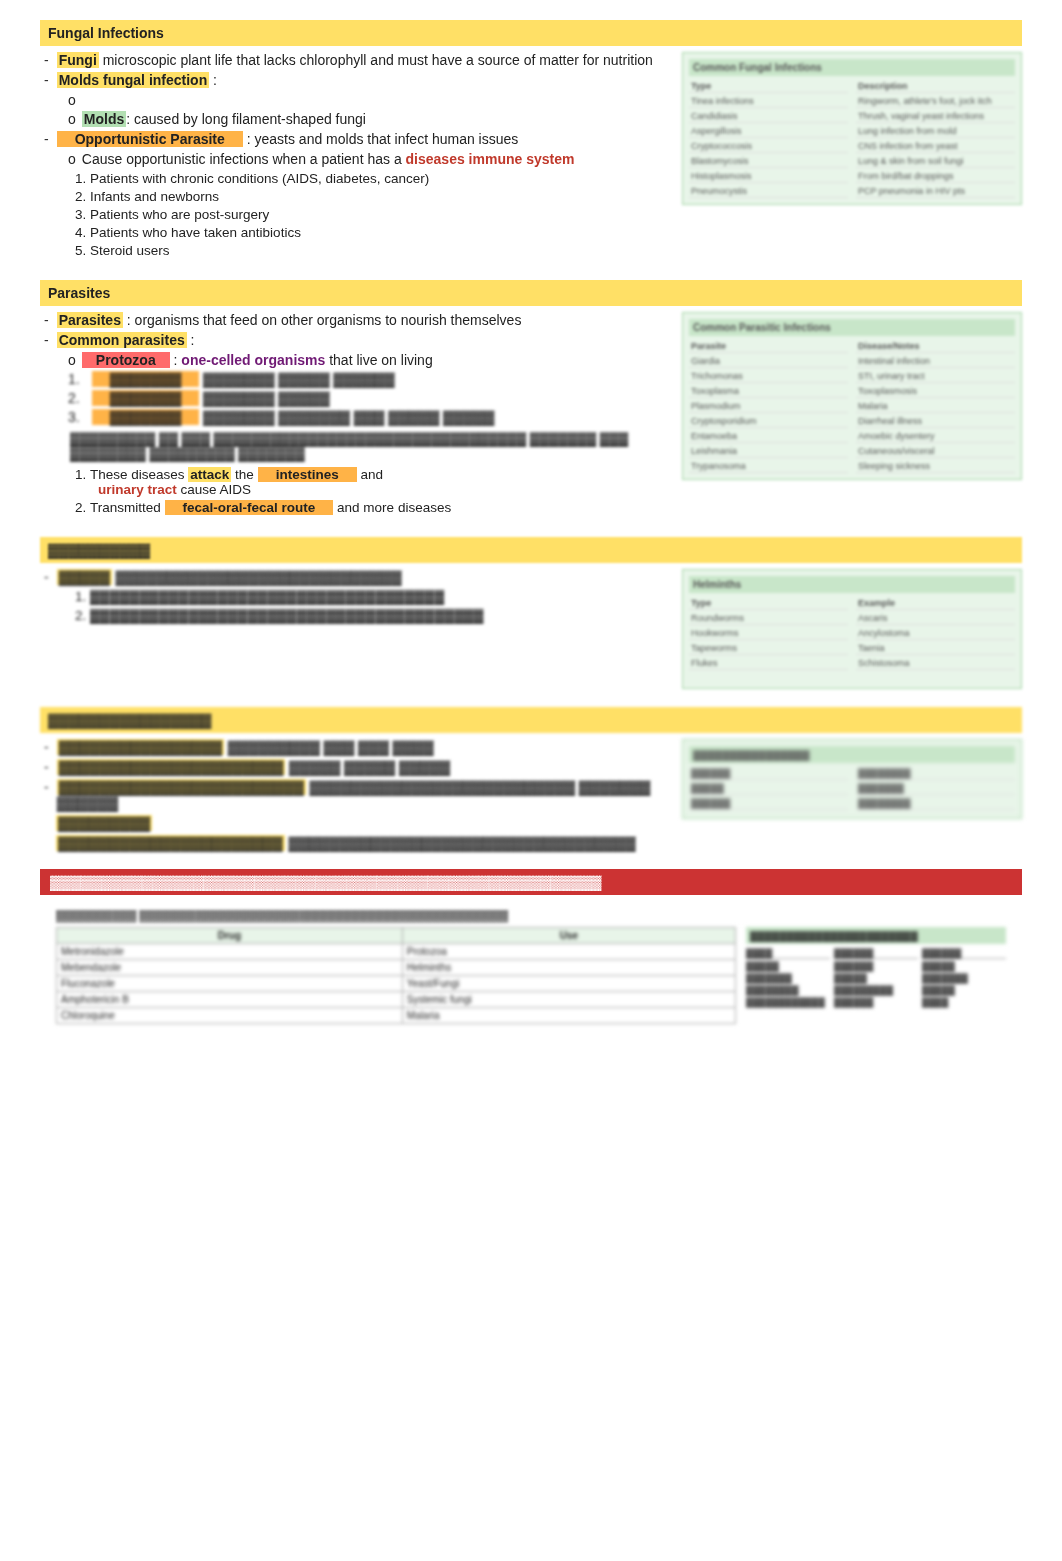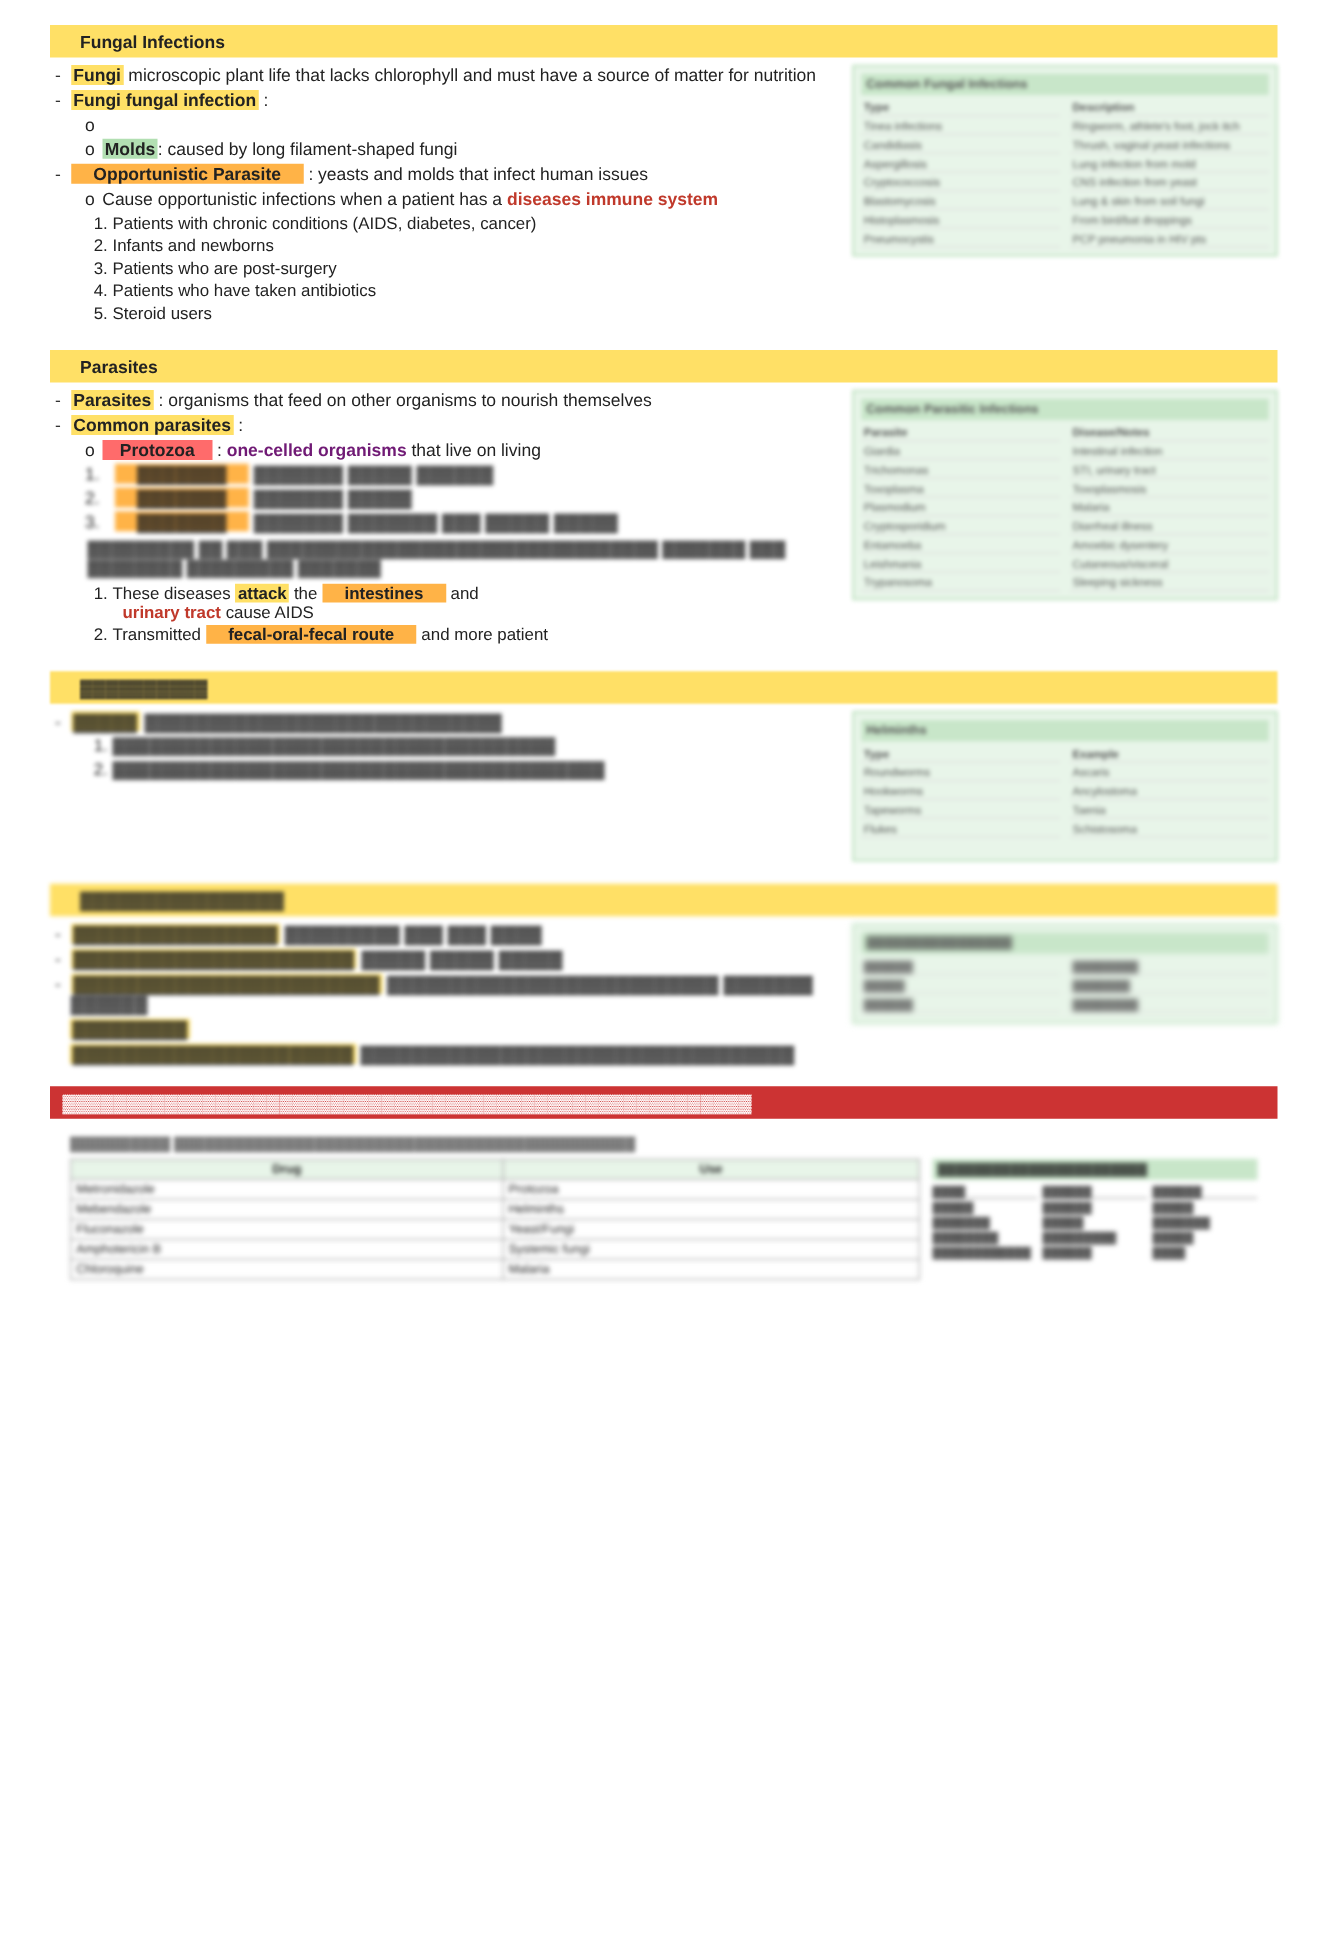--- a/index.html
+++ b/index.html
@@ -171,21 +171,21 @@
       padding: 5px 10px;
       font-weight: bold;
       font-size: 14px;
       margin-bottom: 6px;
       width: 100%;
       display: block;
     }
 
     .section-header-yellow-bar {
       background: #ffe066;
-      padding: 5px 24px;
+      padding: 5px 8px;
       font-weight: bold;
       font-size: 14px;
       margin-bottom: 6px;
       width: 100%;
       display: block;
     }
   </style>
 </head>
 <body>
 
@@ -200,21 +200,21 @@
         <li>
           <span class="bullet">-</span>
           <span>
             <span class="highlight-yellow bold">Fungi</span><span> microscopic plant life that lacks chlorophyll and must have a source of matter for nutrition</span>
           </span>
         </li>
 
         <li>
           <span class="bullet">-</span>
           <span>
-            <span class="highlight-yellow bold">Fungi fungal infection</span><span> :</span>
+            <span class="highlight-yellow bold">Molds fungal infection</span><span> :</span>
           </span>
         </li>
       </ul>
 
       <ul class="sub-list">
         <li>
           <span class="bullet">o</span>
         </li>
         <li>
           <span class="bullet">o</span>
@@ -341,21 +341,21 @@
           <span class="highlight-orange bold">intestines</span>
           <span> and</span>
           <br>
           <span style="padding-left:8px;">
             <span class="text-red bold">urinary tract</span> <span> cause AIDS</span>
           </span>
         </li>
         <li>
           <span>Transmitted </span>
           <span class="highlight-orange bold">fecal-oral-fecal route</span>
-          <span> and more patient</span>
+          <span> and more diseases</span>
         </li>
       </ol>
 
     </div>
 
     <div class="table-column">
       <div class="blurred-table">
         <div style="background:#c8e6c9; padding:3px 4px; font-weight:bold; font-size:10px; margin-bottom:4px;">Common Parasitic Infections</div>
         <div class="blurred-table-inner">
           <div class="tbl-cell bold">Parasite</div>

